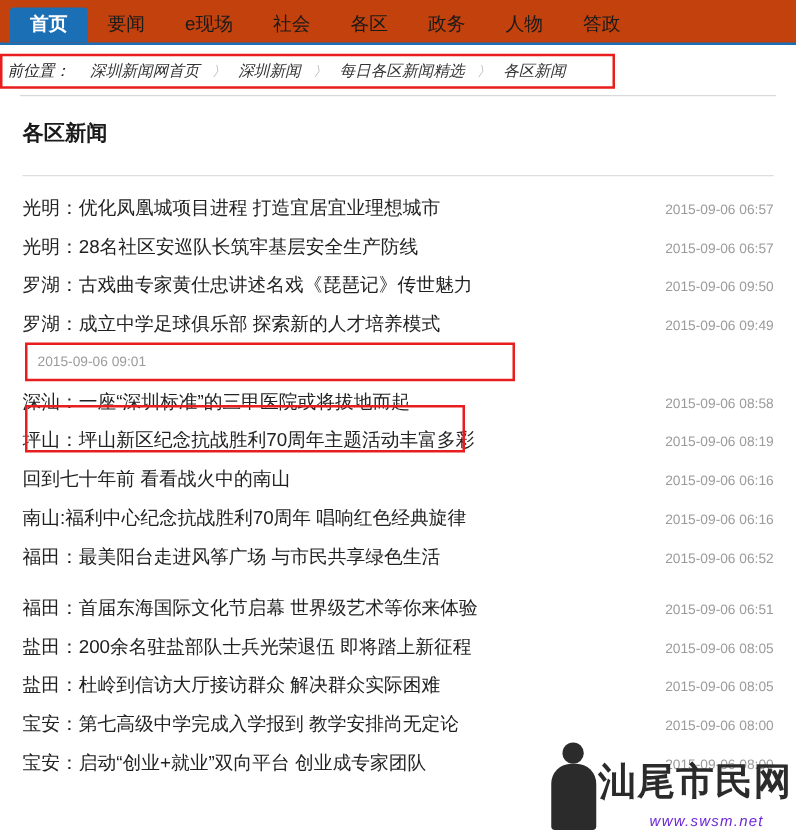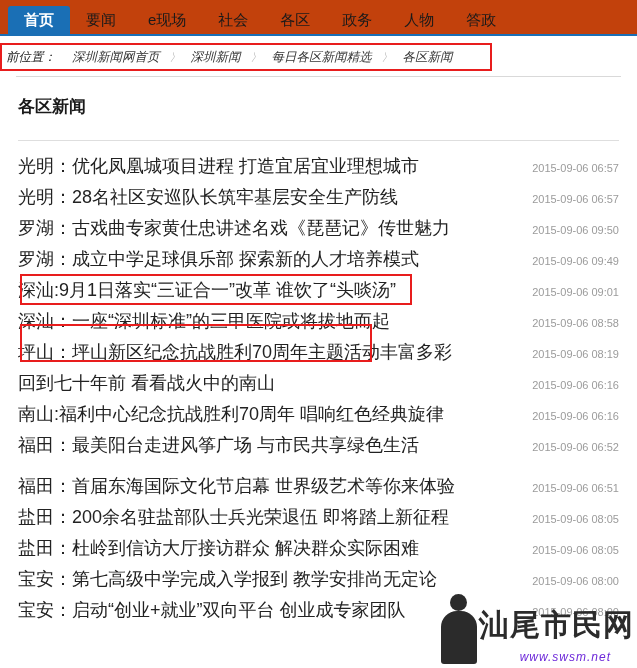--- a/index.html
+++ b/index.html
@@ -109,21 +109,21 @@
     padding: 10px 18px 0 18px;
   }
   .news-row {
     display: flex;
     align-items: baseline;
     justify-content: space-between;
     height: 31px;
     line-height: 31px;
   }
   .news-title {
-    font-size: 18px;
+    font-size: 15px;
     color: #222;
     white-space: nowrap;
     overflow: hidden;
     cursor: pointer;
   }
   .news-date {
     font-size: 11px;
     color: #9b9b9b;
     white-space: nowrap;
     margin-left: 12px;
@@ -237,21 +237,20 @@
   </div>
   <div class="news-row">
     <span class="news-title">罗湖：古戏曲专家黄仕忠讲述名戏《琵琶记》传世魅力</span>
     <span class="news-date">2015-09-06  09:50</span>
   </div>
   <div class="news-row">
     <span class="news-title">罗湖：成立中学足球俱乐部  探索新的人才培养模式</span>
     <span class="news-date">2015-09-06  09:49</span>
   </div>
   <div class="news-row">
-    <span class="news-title">深汕:9月1日落实“三证合一”改革  谁饮了“头啖汤”</span>
     <span class="news-date">2015-09-06  09:01</span>
   </div>
   <div class="news-row">
     <span class="news-title">深汕：一座“深圳标准”的三甲医院或将拔地而起</span>
     <span class="news-date">2015-09-06  08:58</span>
   </div>
   <div class="news-row">
     <span class="news-title">坪山：坪山新区纪念抗战胜利70周年主题活动丰富多彩</span>
     <span class="news-date">2015-09-06  08:19</span>
   </div>

